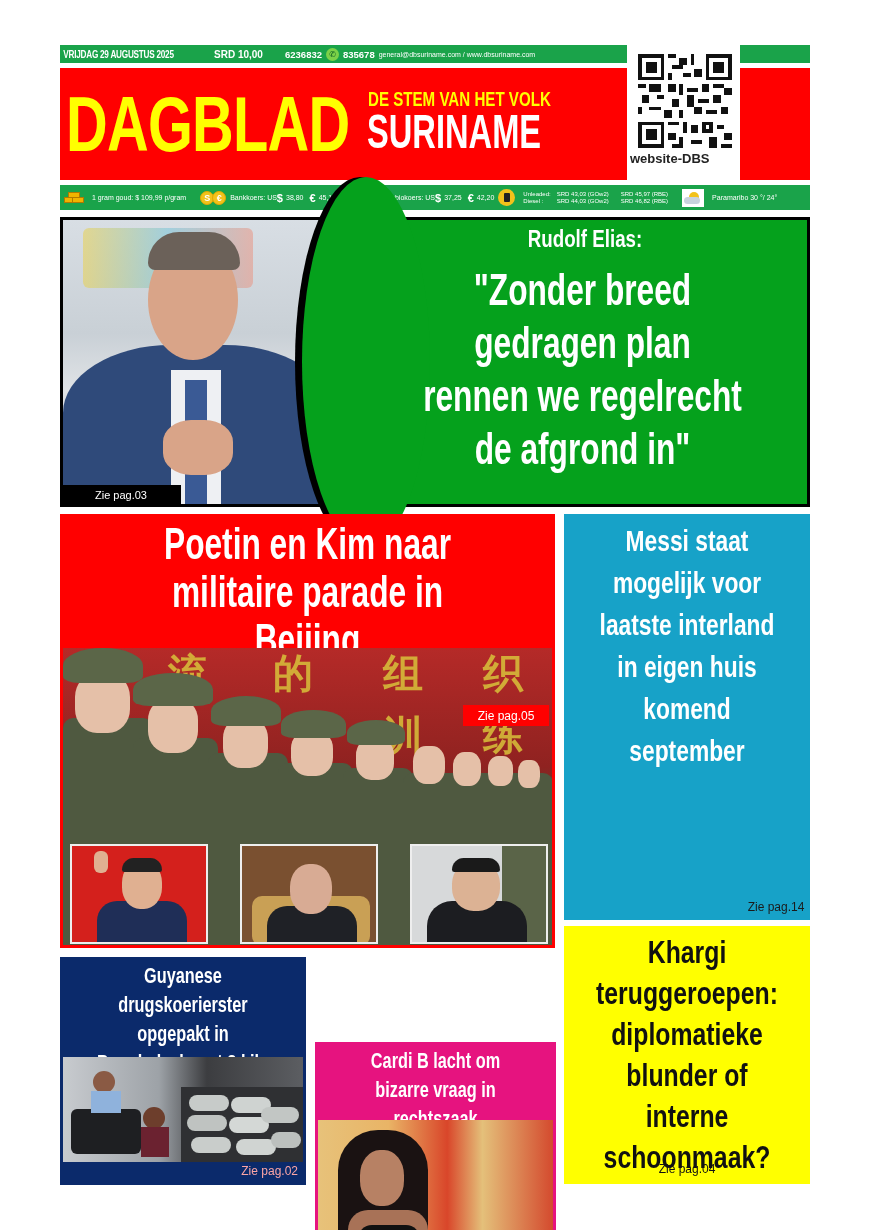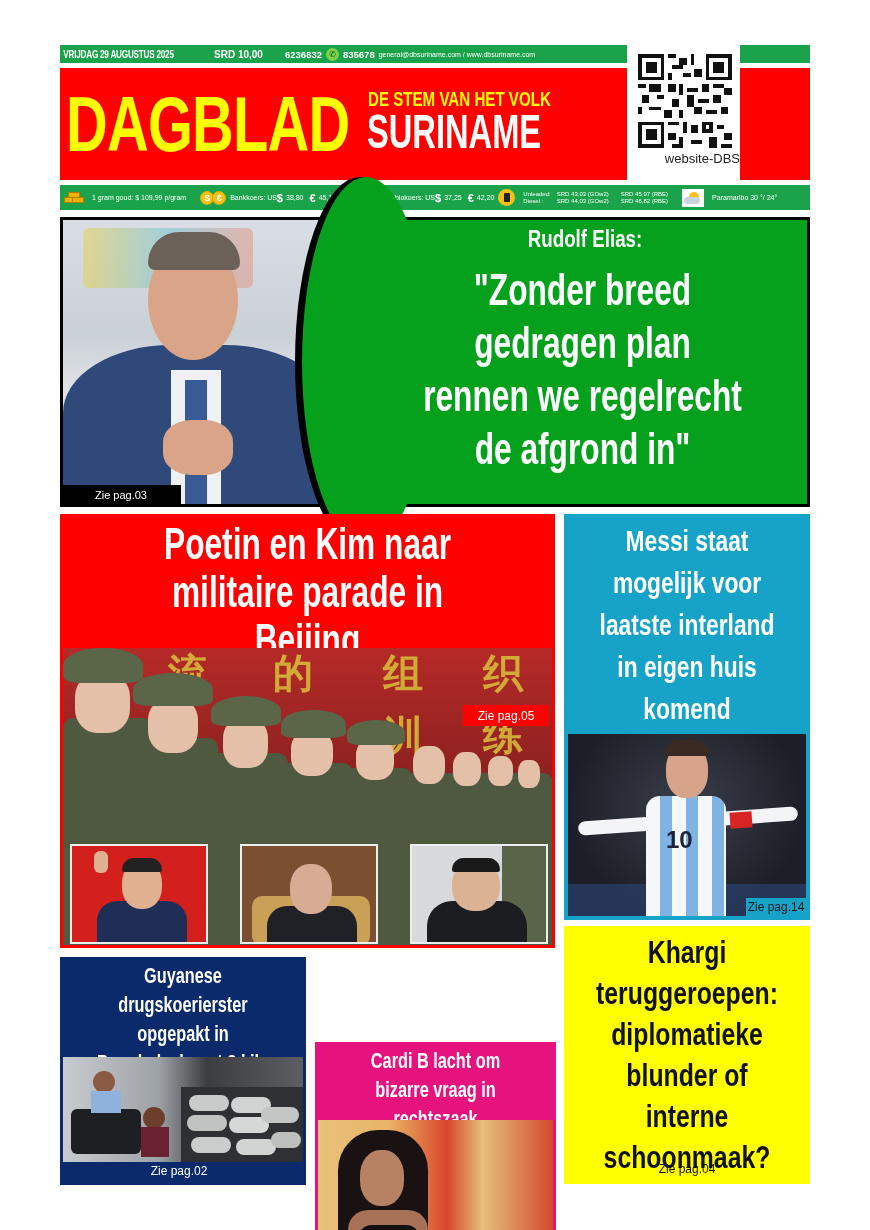--- a/index.html
+++ b/index.html
@@ -20,21 +20,21 @@
 
   
   #masthead { left: 60px; top: 68px; width: 567px; height: 112px; background: #ff0000; text-align: center; }
   #mast-dagblad { left: 6px; top: 16px; color: #ffff00; font-size: 78px; line-height: 80px; letter-spacing: -1px; transform: scaleX(0.74); transform-origin: left top; white-space: nowrap; }
   #mast-stem { left: 308px; top: 20px; color: #ffff00; font-size: 21px; line-height: 22px; transform: scaleX(0.72); transform-origin: left top; white-space: nowrap; }
   #mast-suriname { left: 307px; top: 39px; color: #ffffff; font-size: 48px; line-height: 50px; transform: scaleX(0.68); transform-origin: left top; white-space: nowrap; }
 
   
   #qr { left: 630px; top: 48px; width: 110px; height: 132px; background: #fff; }
   #qr-code { left: 8px; top: 6px; width: 94px; height: 94px; }
-  #qr-label { left: 0; top: 103px; width: 110px; text-align: right; font-size: 13px; font-weight: normal; color: #222; }
+  #qr-label { left: 0; top: 103px; width: 110px; text-align: left; font-size: 13px; font-weight: bold; color: #222; }
   #right-green { left: 740px; top: 45px; width: 70px; height: 18px; background: #1aa34a; }
   #right-red { left: 740px; top: 68px; width: 70px; height: 112px; background: #ff0000; }
 
   
   #infobar { left: 60px; top: 185px; width: 750px; height: 25px; background: #1aa34a; color: #fff; display:flex; align-items:center; font-size: 7px; white-space: nowrap; }
   .coin { display:inline-flex; width: 14px; height: 14px; border-radius: 50%; background: #f2c21b; color: #fff; font-size: 9px; font-weight: bold; align-items:center; justify-content:center; margin-right: -2px; border: 1px solid #e0a800; }
   .coins { display:inline-flex; margin-right: 6px; }
   .gold-icon { width: 22px; height: 12px; margin: 0 6px 0 4px; position: relative; }
   .gold-icon i { position:absolute; width: 12px; height: 6px; background: #f0b400; border: 1px solid #b07a00; }
   .big { font-size: 11px; font-weight: bold; }
@@ -78,21 +78,21 @@
 
   
   #khargi { left: 564px; top: 926px; width: 246px; height: 258px; background: #ffff00; }
   #khargi-headline { left: 0; top: 6px; width: 246px; text-align:center; color:#111; font-size: 31px; line-height: 41px; transform: scaleX(0.8); transform-origin: center top; }
   #khargi-ref { left: 0; top: 236px; width: 246px; text-align:center; color:#111; font-size: 12px; }
 
   
   #guyana { left: 60px; top: 957px; width: 246px; height: 228px; background: #0b2a6b; }
   #guyana-headline { left: 0; top: 4px; width: 246px; text-align:center; color:#fff; font-size: 22px; line-height: 29px; transform: scaleX(0.74); transform-origin: center top; }
   #guyana-photo { left: 3px; top: 100px; width: 240px; height: 105px; background: linear-gradient(90deg, #c8cbcf 0%, #9da2a7 40%, #3c3d40 60%, #5c5e62 100%); overflow:hidden; }
-  #guyana-ref { left: 0; top: 207px; width: 238px; text-align:center; color:#ffffff; font-size: 12px; }
+  #guyana-ref { left: 0; top: 207px; width: 238px; text-align:right; color:#fca5a5; font-size: 12px; }
 
   
   #cardi { left: 315px; top: 1013px; width: 241px; height: 228px; background: #e6137f; margin-top: 29px; }
   #cardi-headline { left: 0; top: 4px; width: 241px; text-align:center; color:#fff; font-size: 22px; line-height: 29px; transform: scaleX(0.74); transform-origin: center top; }
   #cardi-photo { left: 3px; top: 78px; width: 235px; height: 147px; background: linear-gradient(90deg, #e7c27a 0%, #e9b466 30%, #d9462a 55%, #e4c07a 70%, #d44a2e 100%); overflow:hidden; }
   #cardi-ref { left: 143px; top: 205px; width: 95px; height: 20px; background: #e6137f; color:#fff; font-size: 10px; display:flex; align-items:center; justify-content:center; }
 </style>
 </head>
 <body>
 
@@ -288,29 +288,20 @@
       <div class="abs" style="left:15px;top:55px;width:100px;height:45px;background:#1c1d21;border-radius:25px 25px 0 0"></div>
       <div class="abs" style="left:40px;top:15px;width:48px;height:50px;background:#dcb294;border-radius:45%"></div>
       <div class="abs" style="left:40px;top:12px;width:48px;height:14px;background:#1a1a1a;border-radius:20px 20px 4px 4px"></div>
     </div>
   </div>
   <div id="parade-ref" class="abs serif">Zie pag.05</div>
 </div>
 
 <div id="messi" class="abs">
   <div id="messi-headline" class="abs cond">Messi staat mogelijk voor laatste interland in eigen huis komend september</div>
-  <div id="messi-photo" class="abs">
-    <div class="abs" style="left:0;top:150px;width:238px;height:32px;background:#2d4d8a;opacity:0.5"></div>
-    <div class="abs" style="left:10px;top:80px;width:220px;height:14px;background:#f2f4f7;border-radius:7px;transform:rotate(-4deg)"></div>
-    <div class="abs" style="left:162px;top:78px;width:22px;height:16px;background:#d82424;transform:rotate(-4deg)"></div>
-    <div class="abs" style="left:78px;top:62px;width:80px;height:122px;background:repeating-linear-gradient(90deg,#f5f7fa 0 14px,#7fb3e3 14px 26px);border-radius:14px 14px 0 0"></div>
-    <div class="abs" style="left:98px;top:92px;font-size:24px;font-weight:bold;color:#1d2240">10</div>
-    <div class="abs" style="left:98px;top:10px;width:42px;height:54px;background:#d7a38a;border-radius:45%"></div>
-    <div class="abs" style="left:97px;top:6px;width:44px;height:16px;background:#3b2a22;border-radius:20px 20px 4px 4px"></div>
-  </div>
   <div id="messi-ref" class="abs serif">Zie pag.14</div>
 </div>
 
 <div id="khargi" class="abs">
   <div id="khargi-headline" class="abs cond">Khargi teruggeroepen: diplomatieke blunder of interne schoonmaak?</div>
   <div id="khargi-ref" class="abs serif">Zie pag.04</div>
 </div>
 
 <div id="guyana" class="abs">
   <div id="guyana-headline" class="abs cond">Guyanese drugskoerierster opgepakt in Bangladesh met 8 kilo cocaïne</div>

